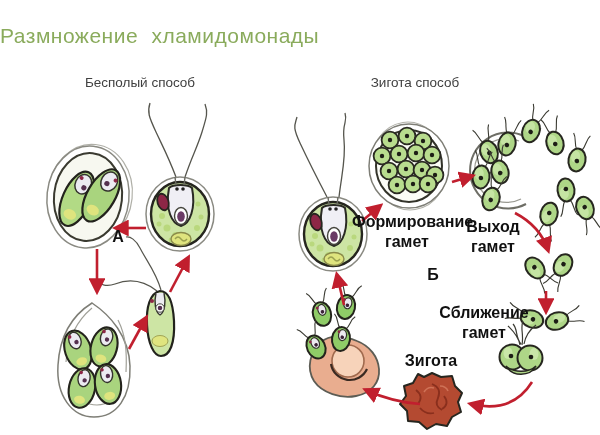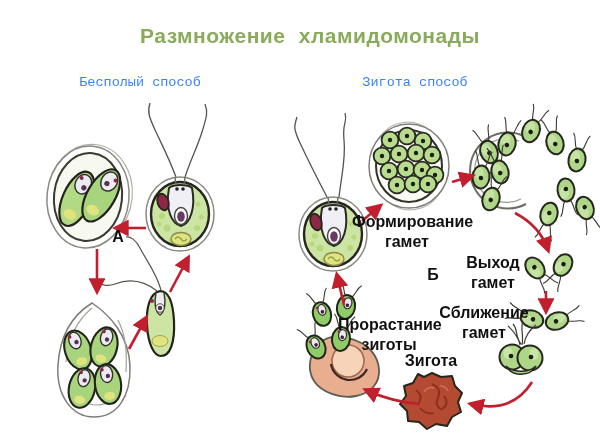--- a/index.html
+++ b/index.html
@@ -1,28 +1,28 @@
 <!DOCTYPE html>
 <html><head>
 <meta charset="utf-8">
 <style>
   html,body{margin:0;padding:0;background:#fff;}
   #stage{position:relative;width:600px;height:435px;background:#fff;overflow:hidden;
          font-family:"Liberation Sans",sans-serif;}
   #artwork{position:absolute;left:0;top:0;}
-  .title{position:absolute;left:0;top:24px;width:480px;text-align:right;
-         font-size:21px;color:#8aab5c;word-spacing:7px;letter-spacing:.5px;font-weight:bold;}
+  .title{position:absolute;left:0;top:24px;width:480px;text-align:left;
+         font-size:21px;color:#8aab5c;word-spacing:7px;letter-spacing:.5px;}
   .subtitle{position:absolute;top:75px;width:170px;text-align:center;
-            font-size:13.5px;color:#3b82f6;font-family:Liberation Mono, monospace;}
+            font-size:13.5px;color:#404040;}
   .subtitle.left{left:55px;}
   .subtitle.right{left:330px;}
   .stage-label{position:absolute;font-weight:bold;font-size:16px;line-height:1.22;
                color:#101010;text-align:center;}
   .lab-formation{left:352px;top:212px;width:110px;}
-  .lab-exit{left:458px;top:217px;width:70px;margin-top:36px;}
+  .lab-exit{left:458px;top:217px;width:70px;}
   .lab-approach{left:438px;top:255px;width:92px;margin-top:48px;}
   .lab-fusion{left:454px;top:329px;width:72px;}
   .lab-zygote{left:395px;top:351px;width:72px;text-align:center;}
   .lab-germination{left:338px;top:315px;width:102px;}
   .cycle-letter{position:absolute;font-weight:bold;font-size:16px;color:#111;width:24px;text-align:center;}
   .letter-a{left:106px;top:228px;}
   .letter-b{left:421px;top:266px;}
 </style>
 </head>
 <body>
@@ -266,14 +266,13 @@
   <div class="subtitle left">Бесполый способ</div>
   <div class="subtitle right">Зигота способ</div>
 
   <div class="cycle-letter letter-a">А</div>
   <div class="cycle-letter letter-b">Б</div>
 
   <div class="stage-label lab-formation">Формирование гамет</div>
   <div class="stage-label lab-exit">Выход гамет</div>
   <div class="stage-label lab-approach">Сближение гамет</div>
   <div class="stage-label lab-zygote">Зигота</div>
-  <div class="stage-label lab-germination">Прорастание зиготы</div>
 </div>
 
 </body></html>

